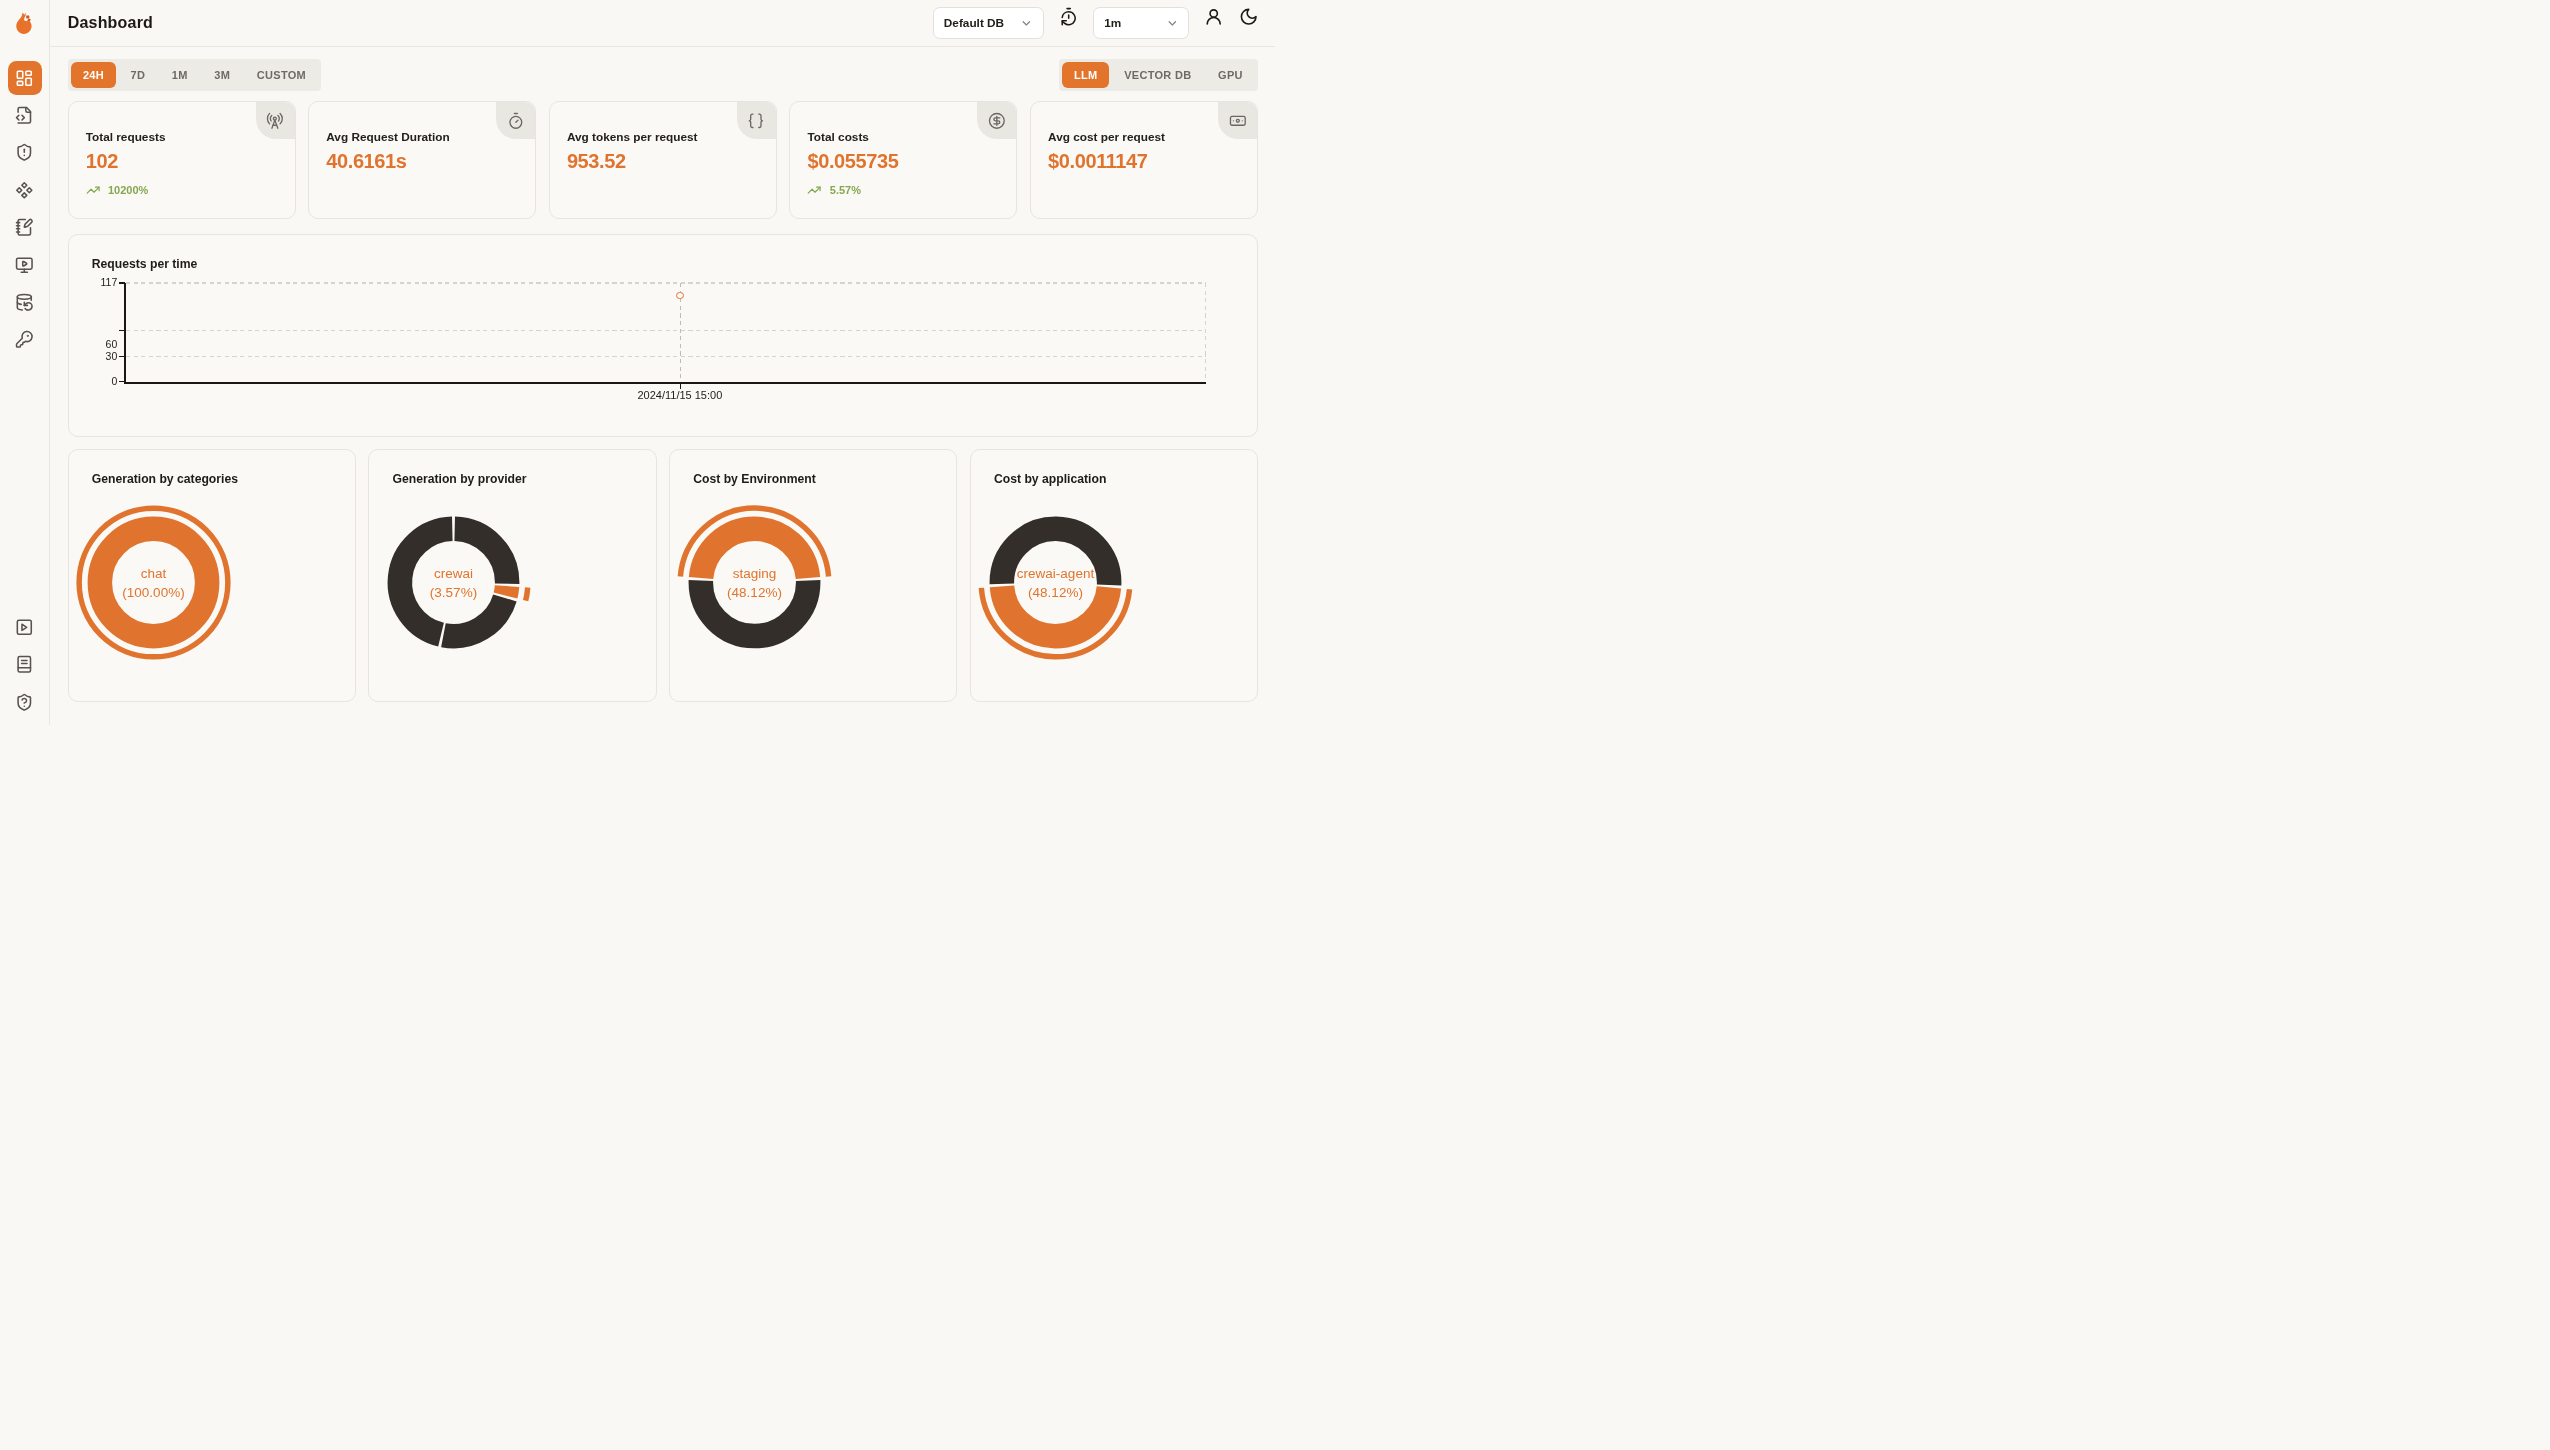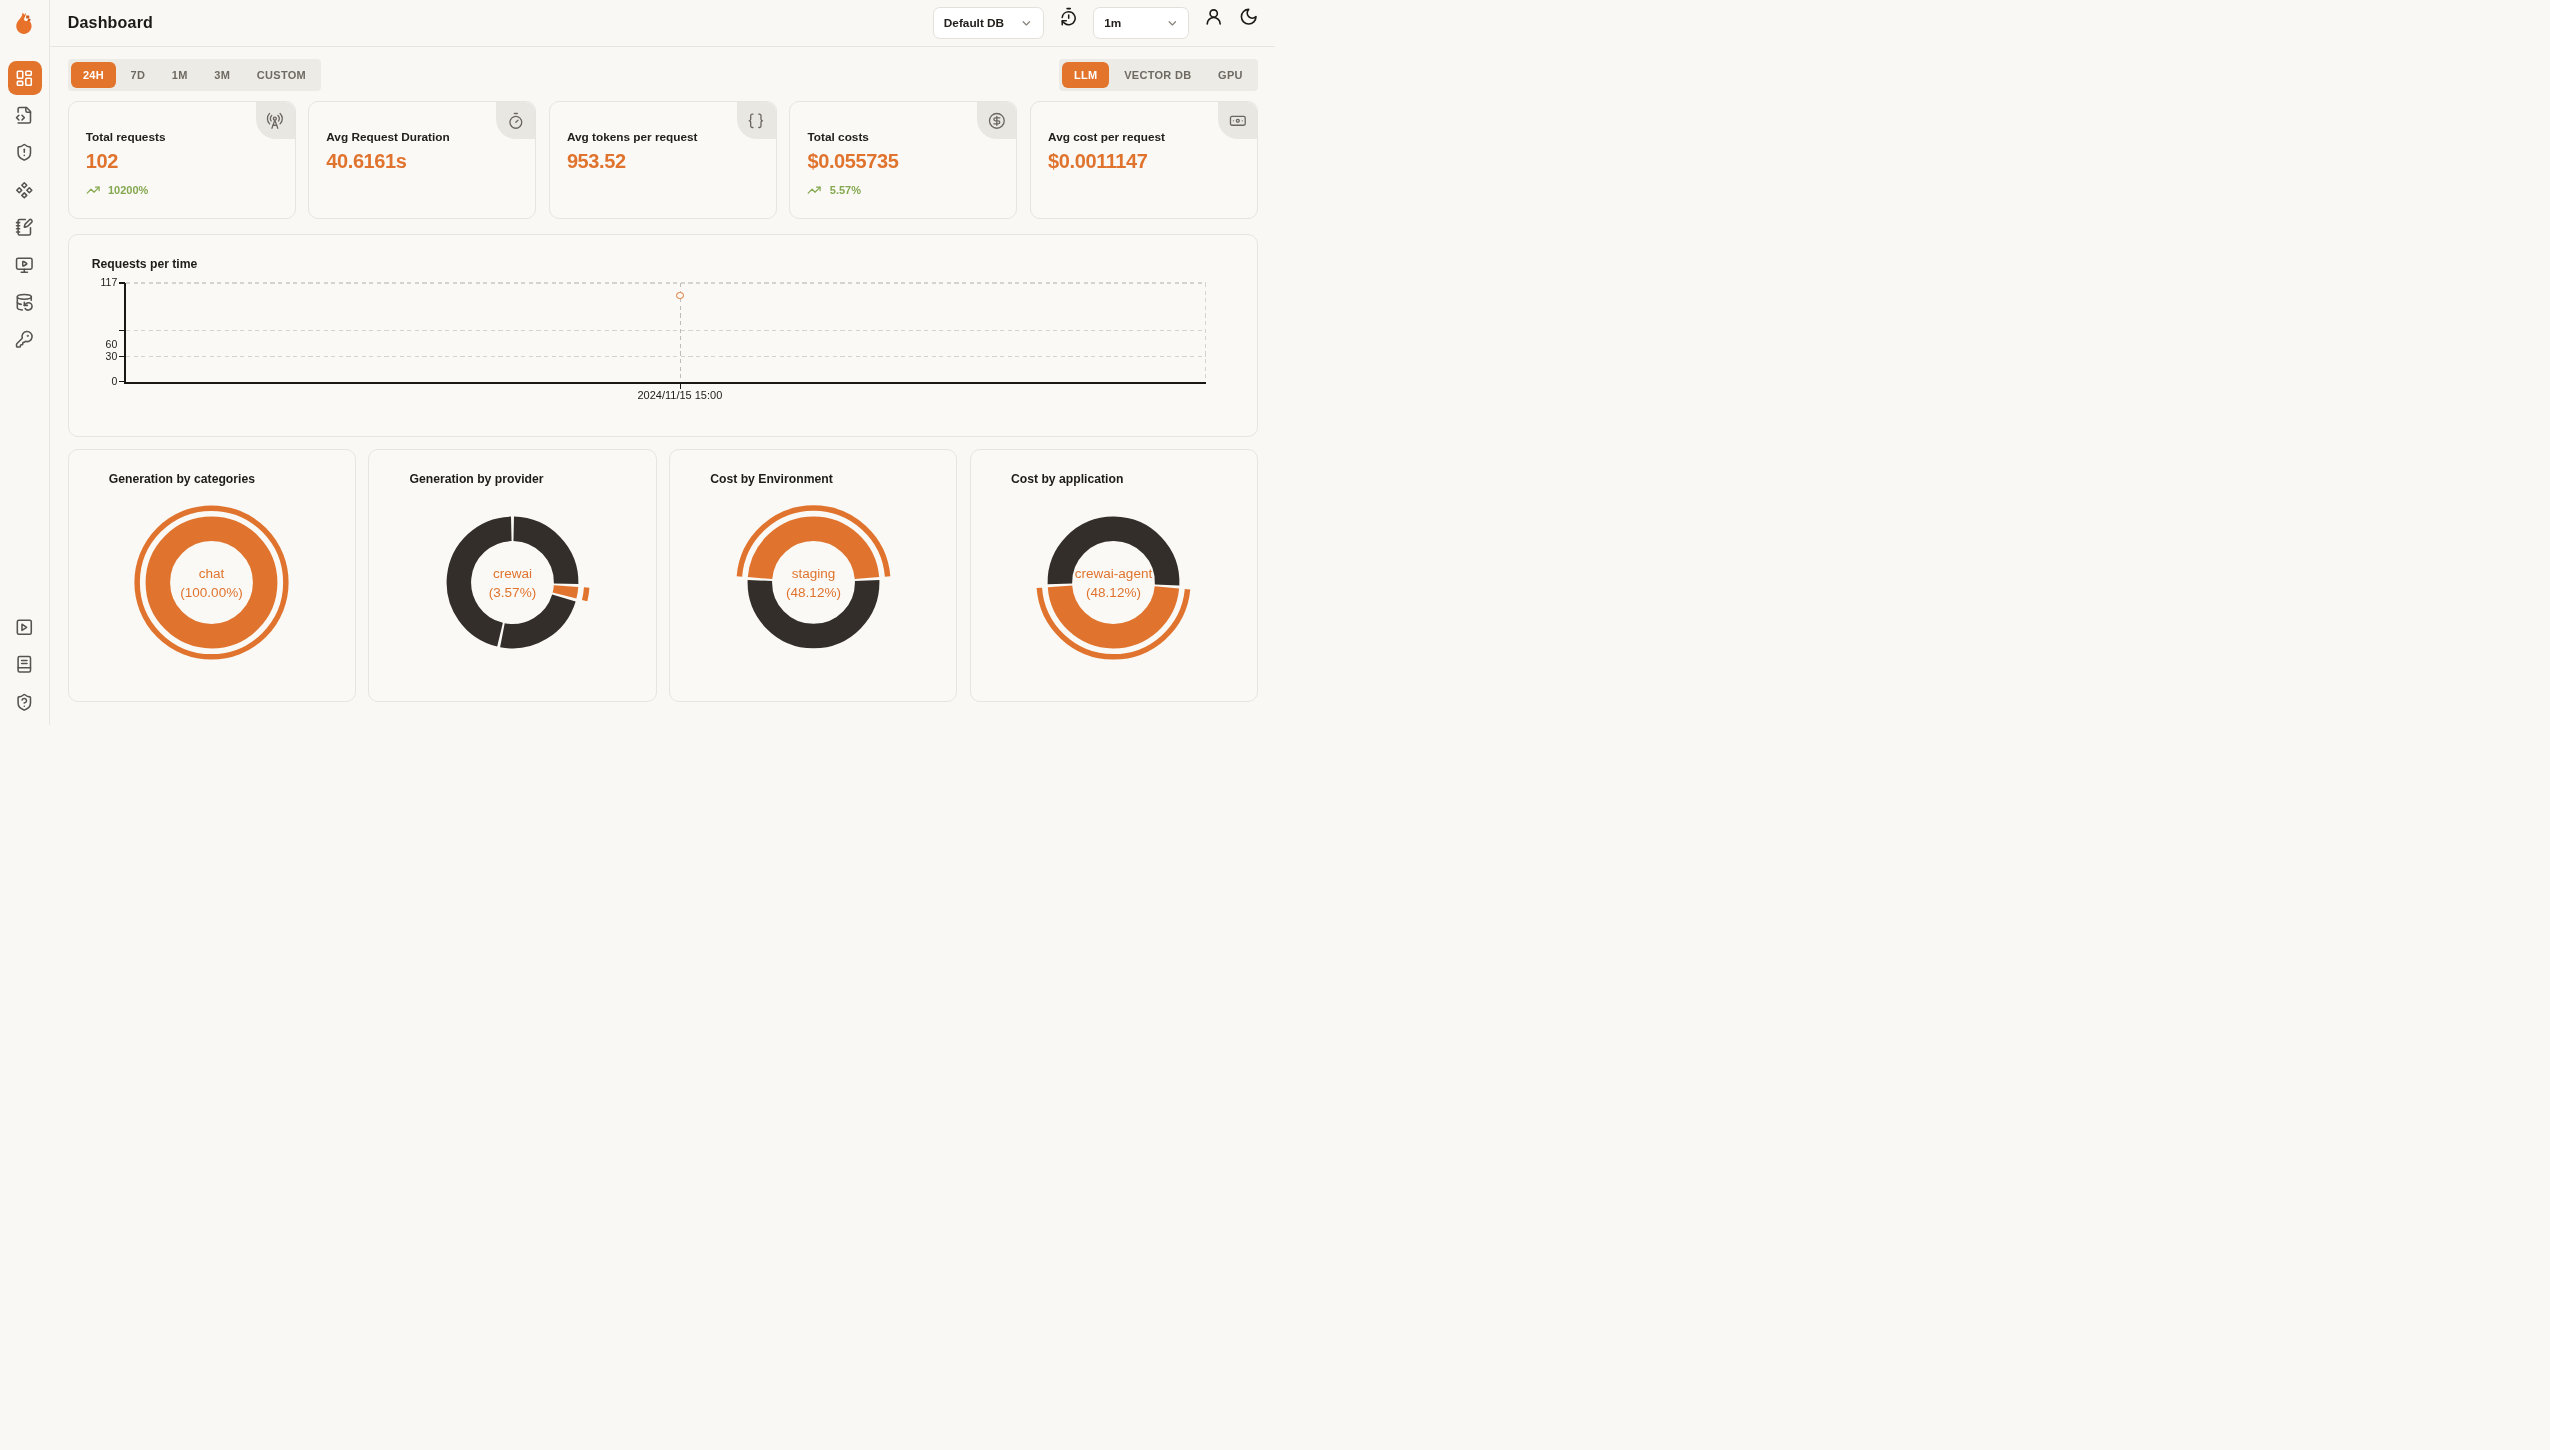--- a/index.html
+++ b/index.html
@@ -71,22 +71,22 @@
     background-image:repeating-linear-gradient(180deg,#bfbcb6 0 4.2px,transparent 4.2px 7.6px); }
   .xtick-mark { position:absolute; bottom:-6.7px; width:1.3px; height:5px; background:#1b1813; }
   .data-point { position:absolute; width:7.6px; height:7.6px; border-radius:50%;
     border:1.3px solid #e0742e; background:#faf9f6; }
   .xtick-label { position:absolute; top:calc(100% + 6.7px); transform:translateX(-50%);
     font-size:11px; color:#1f1c18; white-space:nowrap; }
 
   
   .donuts { margin-top:11.8px; display:grid; grid-template-columns:repeat(4,1fr); gap:12.7px; }
   .donut-card { height:253px; }
-  .donut-title { position:absolute; left:40px; top:22px; font-size:12.2px; font-weight:600; color:#1f1c18; }
-  .donut-wrap { display:flex; justify-content:center; margin-top:48px; }
+  .donut-title { position:absolute; left:23px; top:22px; font-size:12.2px; font-weight:600; color:#1f1c18; }
+  .donut-wrap { display:flex; margin-top:48px; }
   .donut-wrap svg { width:169px; height:169px; }
   .donut-center-text { font-size:16px; fill:#e0742e; font-family:"Liberation Sans",sans-serif; }
 </style>
 </head>
 <body>
 
 <div class="app">
 
   <div class="rail">
     <svg class="logo" viewBox="0 0 24 24">

